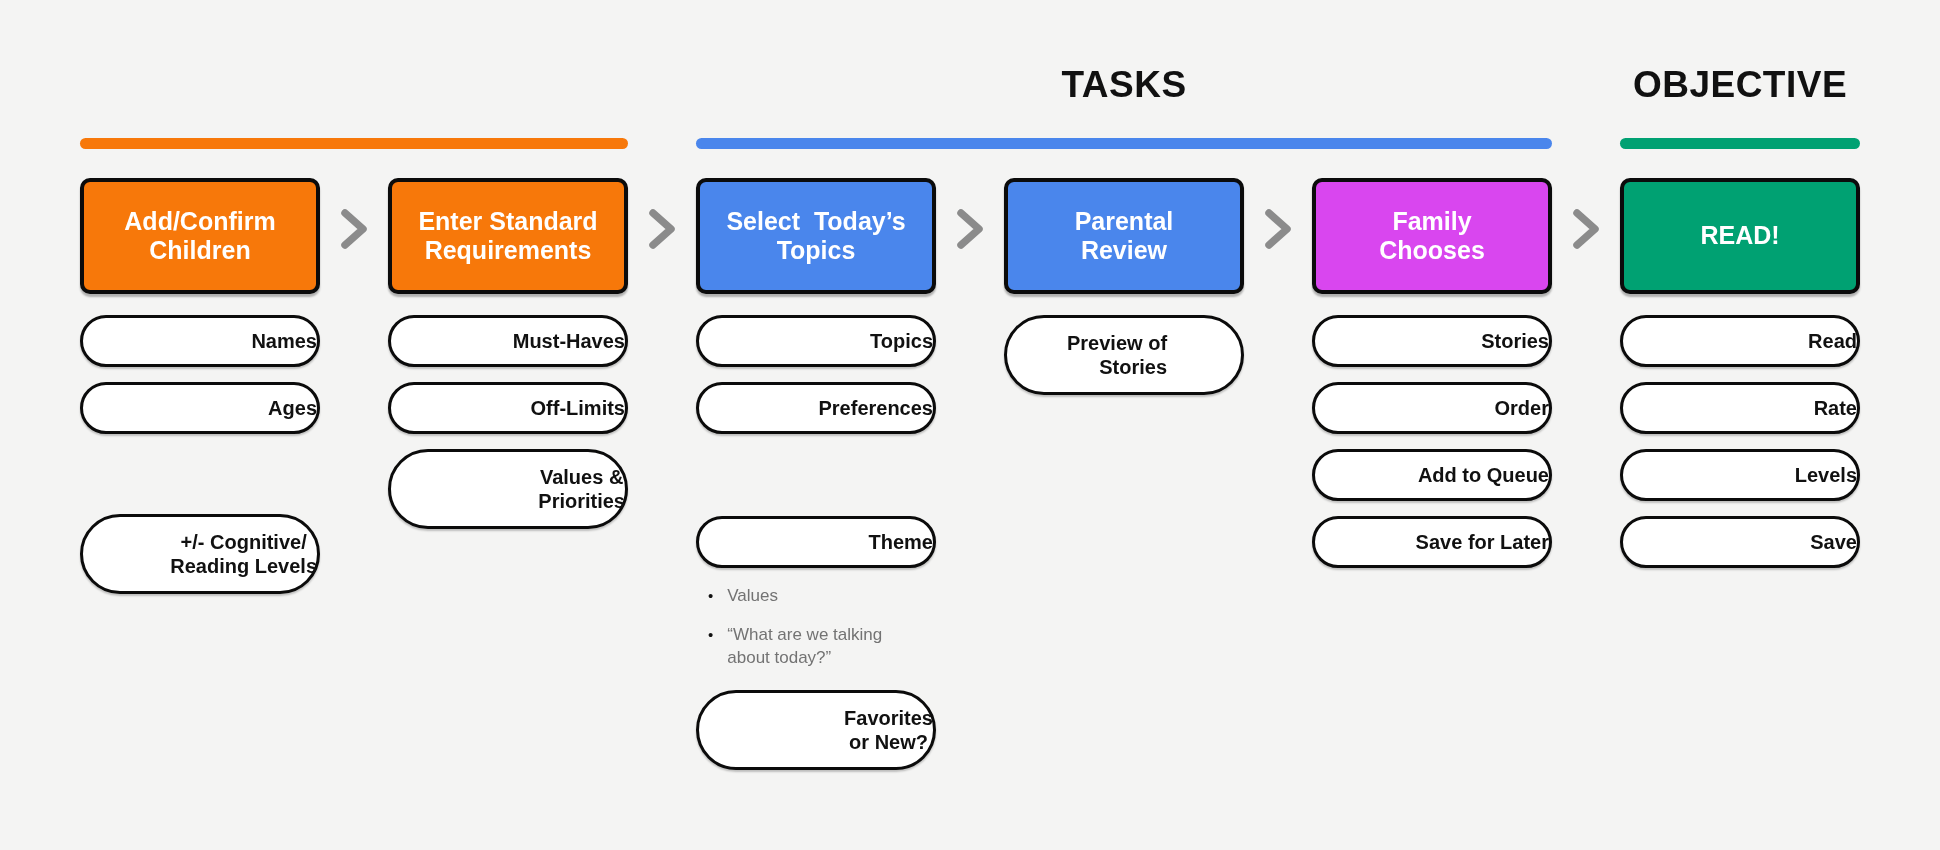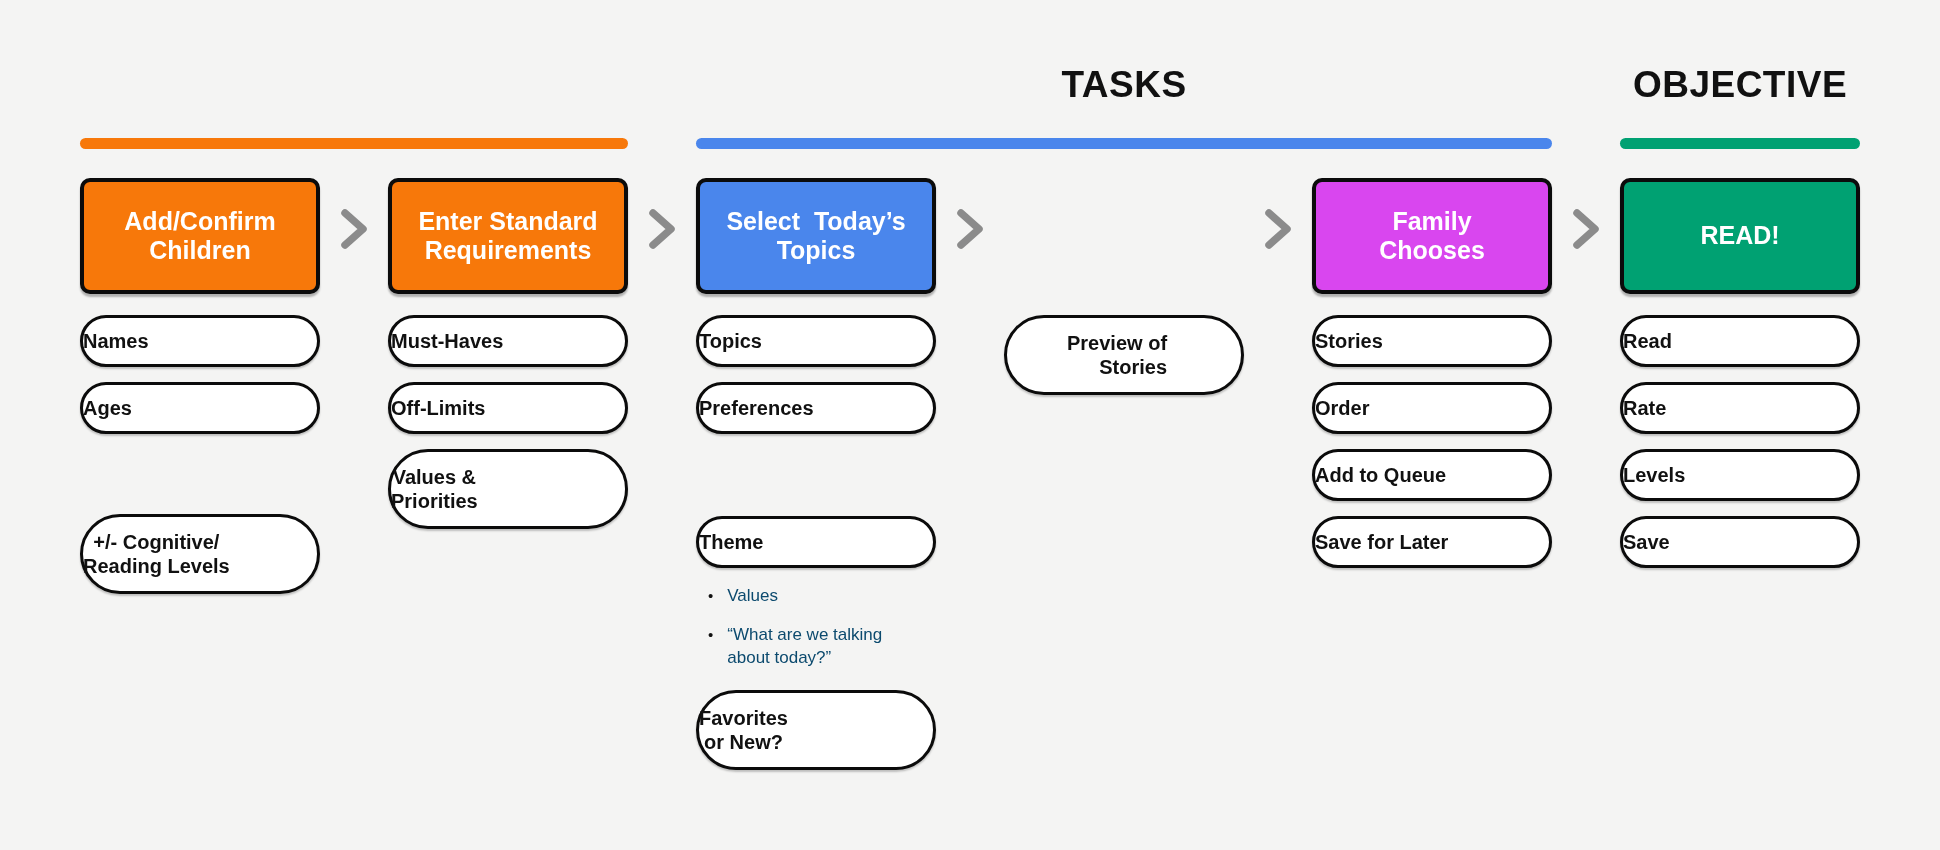--- a/index.html
+++ b/index.html
@@ -37,37 +37,37 @@
   }
   .box-title{
     color:#fff;font-size:25px;font-weight:700;line-height:1.18;
     text-align:center;white-space:pre;
   }
   .pill{
     position:absolute;left:0;width:240px;height:52px;
     box-sizing:border-box;
     background:#fff;
     border:3px solid #0b0b0b;border-radius:42px;
-    display:flex;align-items:center;justify-content:flex-start;
+    display:flex;align-items:center;justify-content:flex-end;
     box-shadow:0 2px 2px rgba(0,0,0,.22);
   }
   .pill--tall{height:80px;}
   .pill--left{justify-content:flex-start;padding-left:60px;}
   .pill-label{
     font-size:20px;font-weight:700;color:#111;line-height:1.2;
     text-align:center;white-space:pre;
   }
   .pill--left .pill-label{text-align:right;}
   
   .chevron{position:absolute;top:206px;width:32px;height:46px;}
   
   .bullet{position:absolute;left:12px;display:flex;align-items:flex-start;}
   .bullet-dot{font-size:15px;color:#111;margin-right:14px;line-height:1.4;}
   .bullet-text{
-    font-size:17px;color:#0c4a6e;line-height:1.35;
+    font-size:17px;color:#737373;line-height:1.35;
     max-width:162px;
   }
 </style>
 </head>
 <body>
 
 <div class="canvas">
 
   <div class="section" style="left:80px;width:548px">
     <div class="section-bar" style="background-color: rgb(247, 120, 10);"></div>
@@ -163,20 +163,24 @@
       <span class="bullet-dot">•</span>
       <span class="bullet-text">“What are we talking about today?”</span>
     </div>
     <div class="pill pill--tall" style="top:690px">
       <span class="pill-label">Favorites
 or New?</span>
     </div>
   </div>
 
   <div class="col" style="left:1004px">
+    <div class="box" style="background-color: rgb(74, 134, 236);">
+      <div class="box-title">Parental
+Review</div>
+    </div>
     <div class="pill pill--tall pill--left" style="top:315px">
       <span class="pill-label">Preview of
 Stories</span>
     </div>
   </div>
 
   <div class="col" style="left:1312px">
     <div class="box" style="background-color: #d946ef; align-items: center;">
       <div class="box-title">Family
 Chooses</div>

